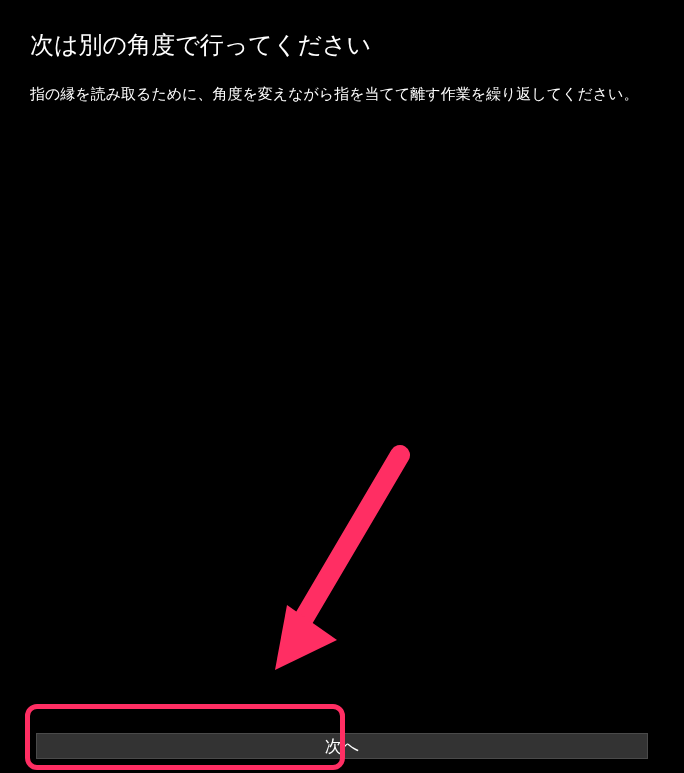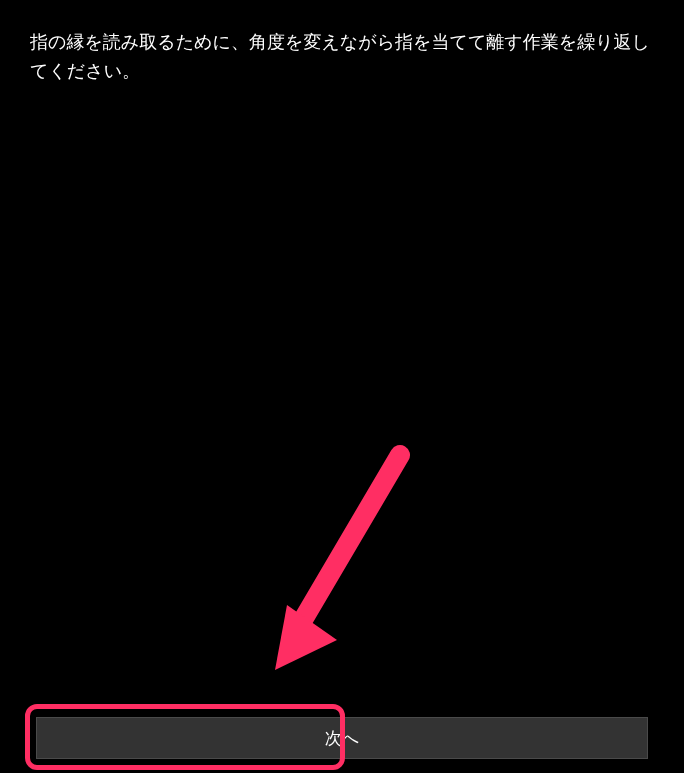--- a/index.html
+++ b/index.html
@@ -19,36 +19,36 @@
     .content {
       padding: 28px 30px 0 30px;
     }
     .title {
       font-size: 24px;
       font-weight: normal;
       margin-bottom: 20px;
       line-height: 1.4;
     }
     .description {
-      font-size: 18px;
+      font-size: 15px;
       line-height: 1.6;
       color: #fff;
     }
     .button-row {
       position: absolute;
       bottom: 14px;
       left: 0;
       right: 0;
       display: flex;
       padding: 0 36px;
       gap: 50px;
     }
     .button {
       flex: 1;
-      height: 42px;
+      height: 26px;
       background: #333333;
       border: 1px solid #4a4a4a;
       color: #fff;
       font-size: 17px;
       font-family: inherit;
       cursor: pointer;
       display: flex;
       align-items: center;
       justify-content: center;
     }
@@ -60,20 +60,21 @@
     }
     .arrow-annotation {
       position: absolute;
       pointer-events: none;
     }
   </style>
 </head>
 <body>
 
 <div class="content">
+  <h1 class="title">次は別の角度で行ってください</h1>
   <p class="description">指の縁を読み取るために、角度を変えながら指を当てて離す作業を繰り返してください。</p>
 </div>
 
 <div class="button-row">
   <button class="button">
     <span>次へ</span>
   </button>
 </div>
 
 <div class="highlight-box" style="left: 25px; bottom: 3px; width: 320px; height: 66px;"></div>

